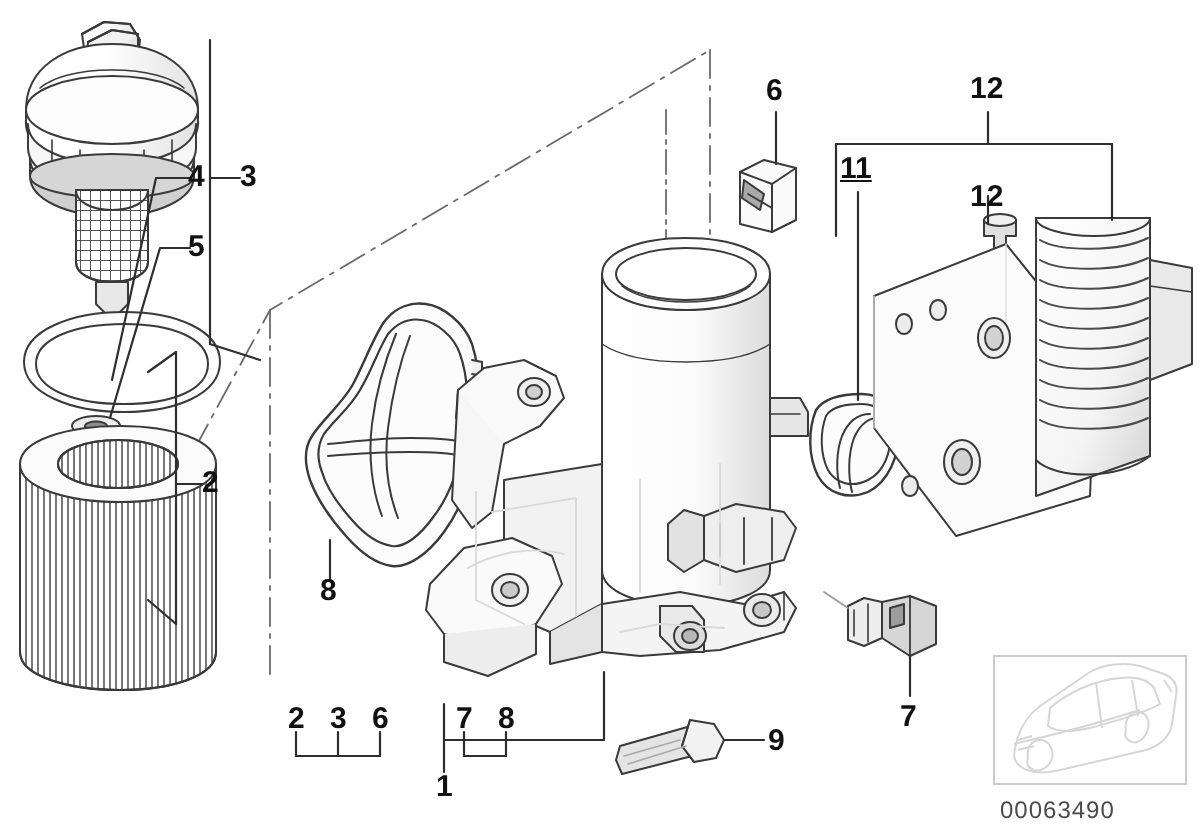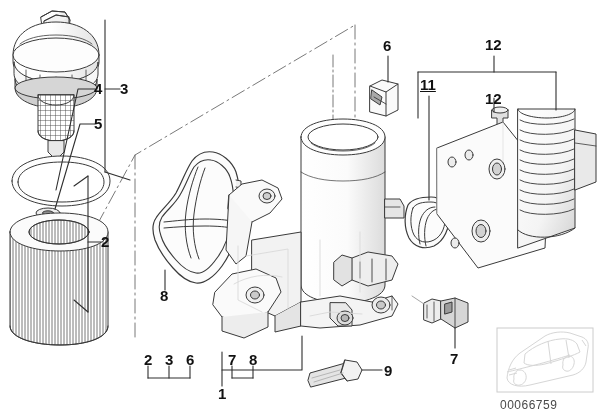--- a/index.html
+++ b/index.html
@@ -336,15 +336,15 @@
 <div class="lbl" style="left:450px;top:351px;">7</div>
 <div class="lbl" style="left:384px;top:363px;">9</div>
 
 <div class="lbl" style="left:144px;top:352px;">2</div>
 <div class="lbl" style="left:165px;top:352px;">3</div>
 <div class="lbl" style="left:186px;top:352px;">6</div>
 <div class="lbl" style="left:228px;top:352px;">7</div>
 <div class="lbl" style="left:249px;top:352px;">8</div>
 <div class="lbl" style="left:218px;top:386px;">1</div>
 
-<div class="partno" style="left:500px;top:398px;">00066759</div>
+<div class="partno" style="left:500px;top:398px;">00063490</div>
 
 </div>
 
 </body></html>

